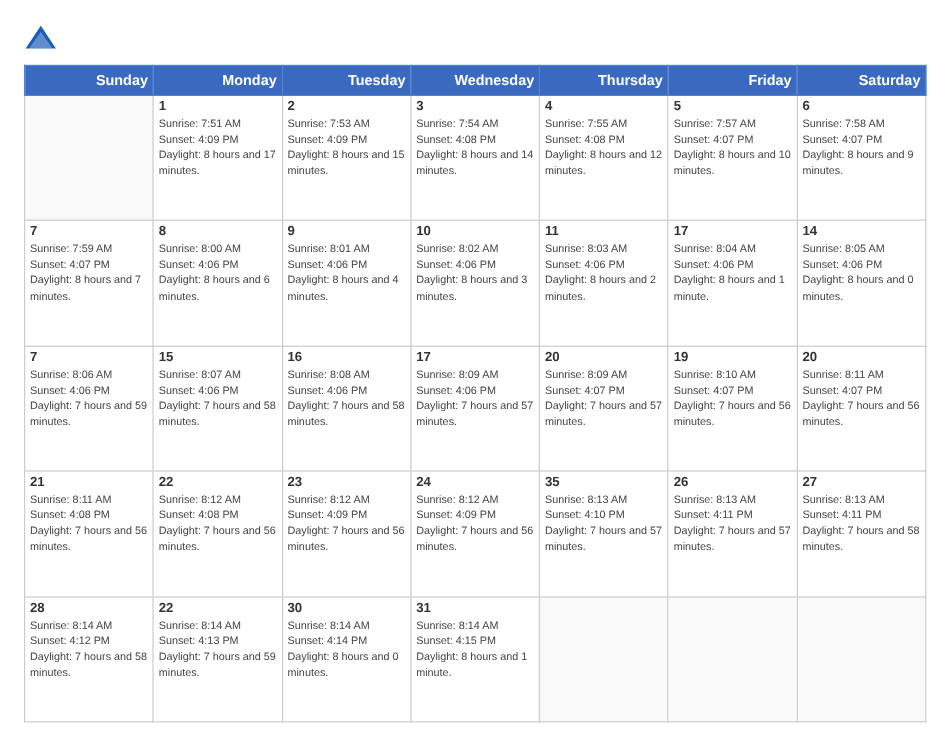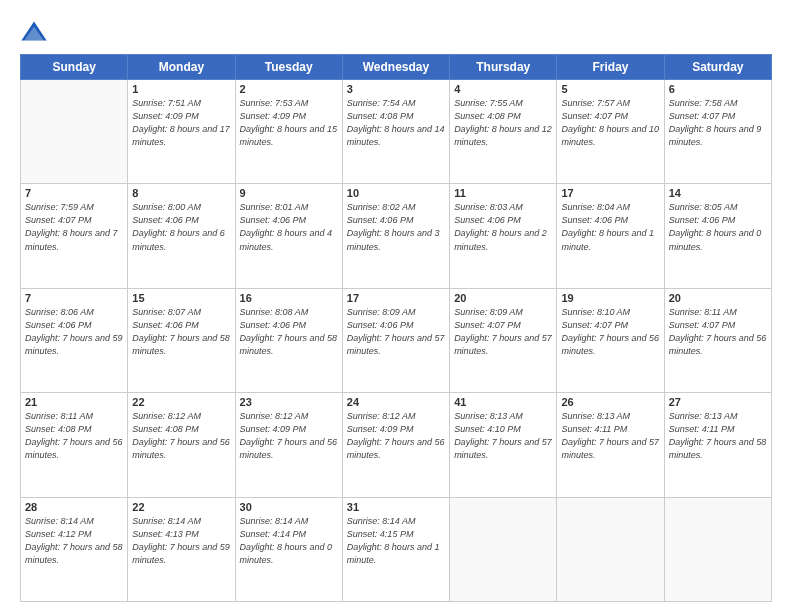--- a/index.html
+++ b/index.html
@@ -59,21 +59,21 @@
       border-collapse: collapse;
       width: 100%;
       table-layout: fixed;
     }
     .calendar th {
       background: #3a6abf;
       color: #fff;
       font-size: 12px;
       font-weight: bold;
       padding: 5px 4px;
-      text-align: center;
+      text-align: right;
       border: 1px solid #5580cc;
       margin-top: 40px;
     }
     .calendar td {
       border: 1px solid #ccc;
       vertical-align: top;
       padding: 3px 4px;
       font-size: 9.5px;
       color: #333;
       height: 85px;
@@ -86,21 +86,20 @@
       font-size: 11px;
       font-weight: bold;
       color: #333;
       display: block;
       margin-bottom: 2px;
     }
     .day-info {
       font-size: 9px;
       color: #444;
       line-height: 1.45;
-      font-style: italic;
     }
     .week-row td {
       height: 88px;
     }
   </style>
 </head>
 <body>
 
 <div class="page">
   <div class="header">
@@ -231,21 +230,21 @@
           </td>
           <td>
             <span class="day-num">23</span>
             <div class="day-info">Sunrise: 8:12 AM<br>Sunset: 4:09 PM<br>Daylight: 7 hours and 56 minutes.</div>
           </td>
           <td>
             <span class="day-num">24</span>
             <div class="day-info">Sunrise: 8:12 AM<br>Sunset: 4:09 PM<br>Daylight: 7 hours and 56 minutes.</div>
           </td>
           <td>
-            <span class="day-num">41</span>
+            <span class="day-num">35</span>
             <div class="day-info">Sunrise: 8:13 AM<br>Sunset: 4:10 PM<br>Daylight: 7 hours and 57 minutes.</div>
           </td>
           <td>
             <span class="day-num">26</span>
             <div class="day-info">Sunrise: 8:13 AM<br>Sunset: 4:11 PM<br>Daylight: 7 hours and 57 minutes.</div>
           </td>
           <td>
             <span class="day-num">27</span>
             <div class="day-info">Sunrise: 8:13 AM<br>Sunset: 4:11 PM<br>Daylight: 7 hours and 58 minutes.</div>
           </td>

